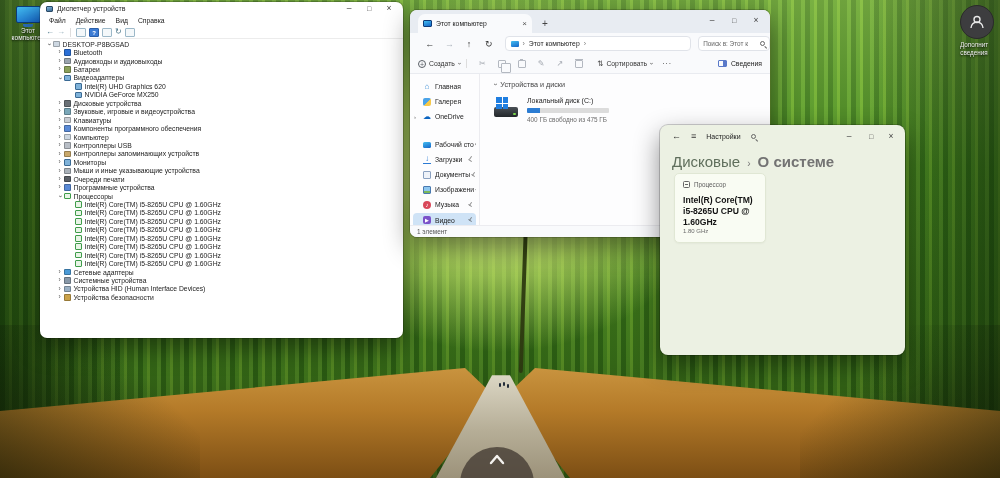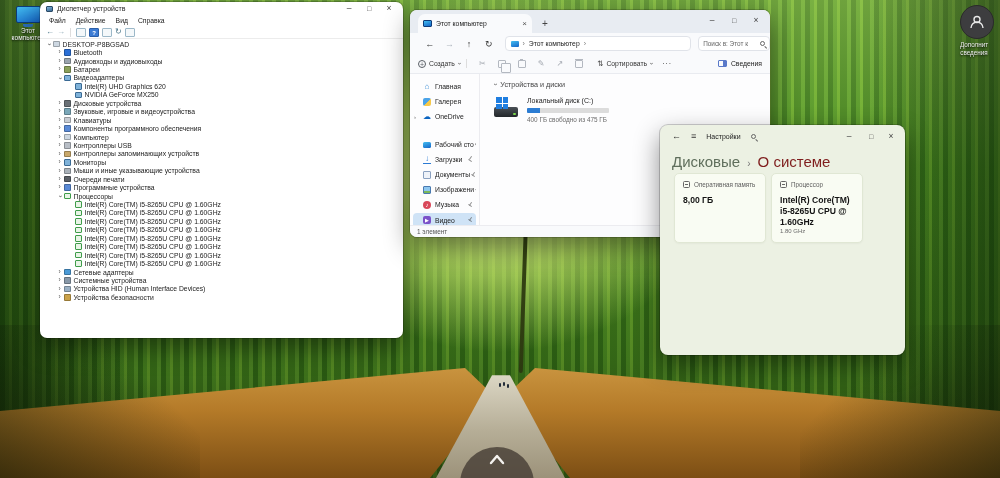--- a/index.html
+++ b/index.html
@@ -140,21 +140,21 @@
 
   
   .st{left:660px;top:125px;width:245px;height:230px;background:#ecf1e3;border-radius:8px;}
   .st-top{height:22px;display:flex;align-items:center;padding-left:12px;gap:10px;font-size:7px;color:#2a2a2a;}
   .st-back{font-size:9px;color:#333;}
   .st-burger{font-size:9px;color:#333;}
   .st-title{color:#222;}
   .st-head{display:flex;align-items:baseline;padding:6px 0 0 12px;gap:7px;}
   .st-parent{font-size:15px;color:#5f6e5c;}
   .st-sep{font-size:10px;color:#777;}
-  .st-current{font-size:15px;color:#7f1d1d;font-weight:normal;}
+  .st-current{font-size:15px;color:#737373;font-weight:bold;}
   .cards{position:absolute;left:14px;top:48px;width:190px;display:grid;grid-template-columns:92px 92px;grid-column-gap:5px;grid-row-gap:15px;}
   .card{background:#f9fcf3;border:1px solid #e0e7d4;border-radius:5px;position:relative;padding:7px 8px;box-shadow:0 1px 2px rgba(0,0,0,.04);}
   .card.r1{height:65px;} .card.r2{height:70px;}
   .card-h{display:flex;align-items:center;gap:4px;font-size:6.3px;color:#5c5c5c;white-space:nowrap;overflow:hidden;}
   .cic{width:7px;height:7px;border:1px solid #666;border-radius:1.5px;flex:none;position:relative;}
   .cic::after{content:"";position:absolute;left:1px;top:2px;right:1px;height:1px;background:#666;}
   .card-v{font-size:8.6px;font-weight:bold;color:#141414;margin-top:7px;line-height:1.3;}
   .card-f{position:absolute;left:8px;right:5px;bottom:6px;font-size:6px;color:#6b6b6b;line-height:1.3;}
 </style>
 </head>
@@ -516,27 +516,20 @@
     </div>
     <div class="st-head">
       <span class="st-parent">Дисковые</span>
       <span class="st-sep">›</span>
       <span class="st-current">О системе</span>
     </div>
     <div class="cards">
         <div class="card r2">
           <div class="card-h">
             <span class="cic"></span>
-            <span>Оперативная память</span>
-          </div>
-          <div class="card-v">8,00 ГБ</div>
-        </div>
-        <div class="card r2">
-          <div class="card-h">
-            <span class="cic"></span>
             <span>Процессор</span>
           </div>
           <div class="card-v">Intel(R) Core(TM) i5-8265U CPU @ 1.60GHz</div>
           <div class="card-f">1.80 GHz</div>
         </div>
       </div>
   </div>
 
 </div>
 

